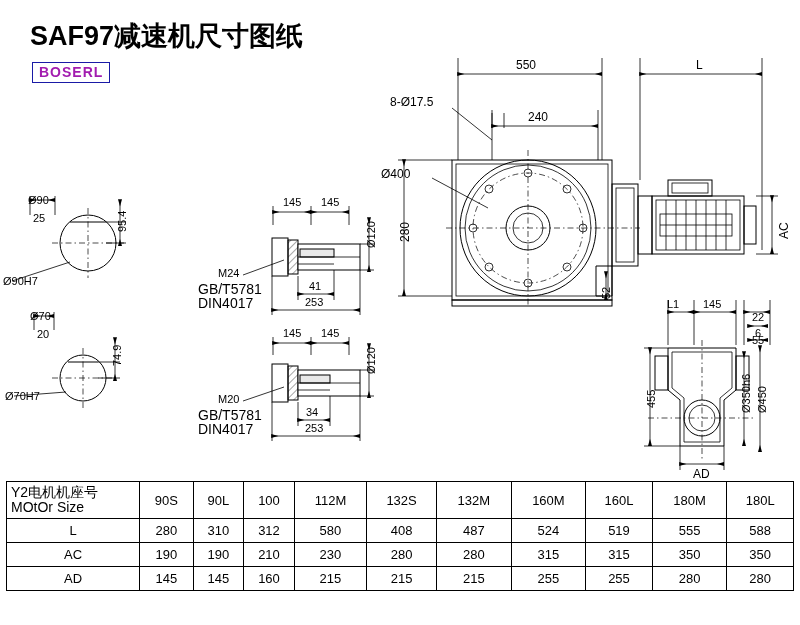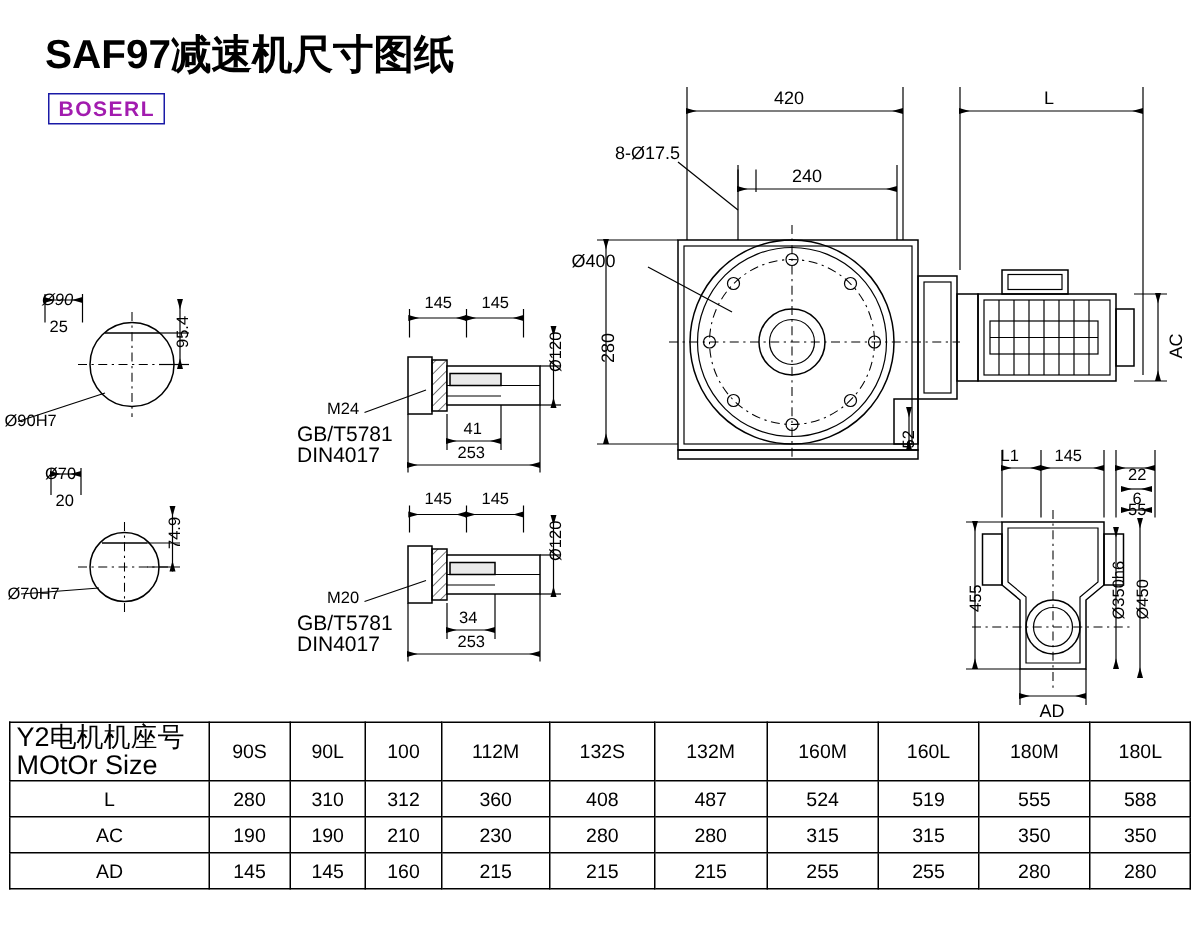--- a/index.html
+++ b/index.html
@@ -63,21 +63,21 @@
     font-weight:normal;
   }
   .tbl td.rowhead {
     width:128px;
     text-align:center;
   }
   .tbl td.rowhead-first {
     text-align:left;
     padding-left:4px;
     line-height:1.05;
-    font-size:18px;
+    font-size:14px;
     height:36px;
     margin-top:24px;
   }
 </style>
 </head>
 <body>
 
 <div class="root">
 
   <div class="title">SAF97减速机尺寸图纸</div>
@@ -302,21 +302,21 @@
 
       <line class="s-thin" x1="744" y1="352" x2="744" y2="446" marker-start="url(#arS)" marker-end="url(#ar)"></line>
       <line class="s-thin" x1="760" y1="346" x2="760" y2="452" marker-start="url(#arS)" marker-end="url(#ar)"></line>
 
       <line class="s-thin" x1="680" y1="446" x2="680" y2="470"></line>
       <line class="s-thin" x1="724" y1="446" x2="724" y2="470"></line>
       <line class="s-thin" x1="680" y1="464" x2="724" y2="464" marker-start="url(#arS)" marker-end="url(#ar)"></line>
     </g>
   </svg>
 
-  <div class="lbl" style="left:28px; top:195px;font-style:italic;">Ø90</div>
+  <div class="lbl" style="left:28px; top:195px;">Ø90</div>
   <div class="lbl" style="left:33px; top:213px;">25</div>
   <div class="lbl rot90" style="left:117px; top:232px;">95.4</div>
   <div class="lbl" style="left:3px; top:276px;"><span>Ø90H7</span></div>
 
   <div class="lbl" style="left:30px; top:311px;">Ø70</div>
   <div class="lbl" style="left:37px; top:329px;">20</div>
   <div class="lbl rot90" style="left:112px; top:366px;">74.9</div>
   <div class="lbl" style="left:5px; top:391px;">Ø70H7</div>
 
   <div class="lbl" style="left:283px; top:197px;">145</div>
@@ -330,23 +330,23 @@
 
   <div class="lbl" style="left:283px; top:328px;">145</div>
   <div class="lbl" style="left:321px; top:328px;">145</div>
   <div class="lbl rot90" style="left:366px; top:374px;">Ø120</div>
   <div class="lbl" style="left:218px; top:394px;">M20</div>
   <div class="lbl sm" style="left:198px; top:408px;">GB/T5781</div>
   <div class="lbl sm" style="left:198px; top:422px;">DIN4017</div>
   <div class="lbl" style="left:306px; top:407px;">34</div>
   <div class="lbl" style="left:305px; top:423px;">253</div>
 
-  <div class="lbl" style="left:516px; top:59px; font-size:12px;">420</div>
+  <div class="lbl" style="left:516px; top:59px; font-size:12px;">550</div>
   <div class="lbl" style="left:696px; top:59px; font-size:12px;">L</div>
-  <div class="lbl" style="left:410px; top:96px; font-size:12px;">8-Ø17.5</div>
+  <div class="lbl" style="left:390px; top:96px; font-size:12px;">8-Ø17.5</div>
   <div class="lbl" style="left:528px; top:111px; font-size:12px;">240</div>
   <div class="lbl" style="left:381px; top:168px; font-size:12px;">Ø400</div>
   <div class="lbl rot90" style="left:399px; top:242px; font-size:12px;">280</div>
   <div class="lbl rot90" style="left:601px; top:299px;">52</div>
   <div class="lbl rot90" style="left:778px; top:239px; font-size:12px;">AC</div>
 
   <div class="lbl" style="left:667px; top:299px;">L1</div>
   <div class="lbl" style="left:703px; top:299px;">145</div>
   <div class="lbl" style="left:752px; top:297px;margin-top:38px;">55</div>
   <div class="lbl" style="left:752px; top:312px;">22</div>
@@ -372,21 +372,21 @@
         <td>160M</td>
         <td>160L</td>
         <td>180M</td>
         <td>180L</td>
       </tr>
       <tr>
         <td class="rowhead">L</td>
         <td>280</td>
         <td>310</td>
         <td>312</td>
-        <td>360</td>
+        <td>580</td>
         <td>408</td>
         <td>487</td>
         <td>524</td>
         <td>519</td>
         <td>555</td>
         <td>588</td>
       </tr>
       <tr>
         <td class="rowhead">AC</td>
         <td>190</td>

